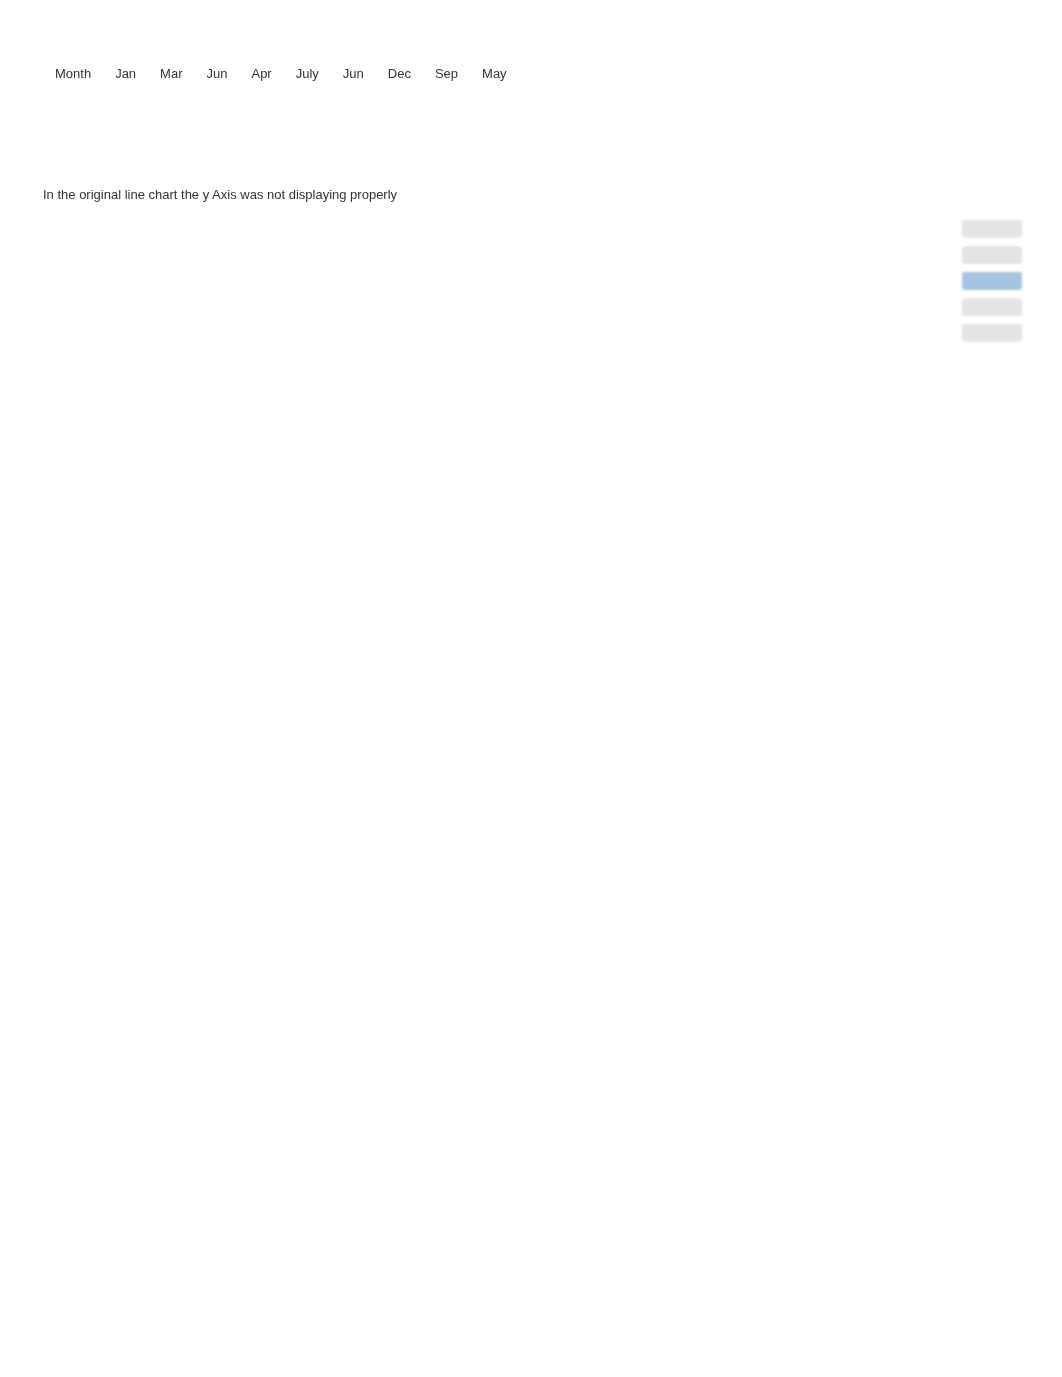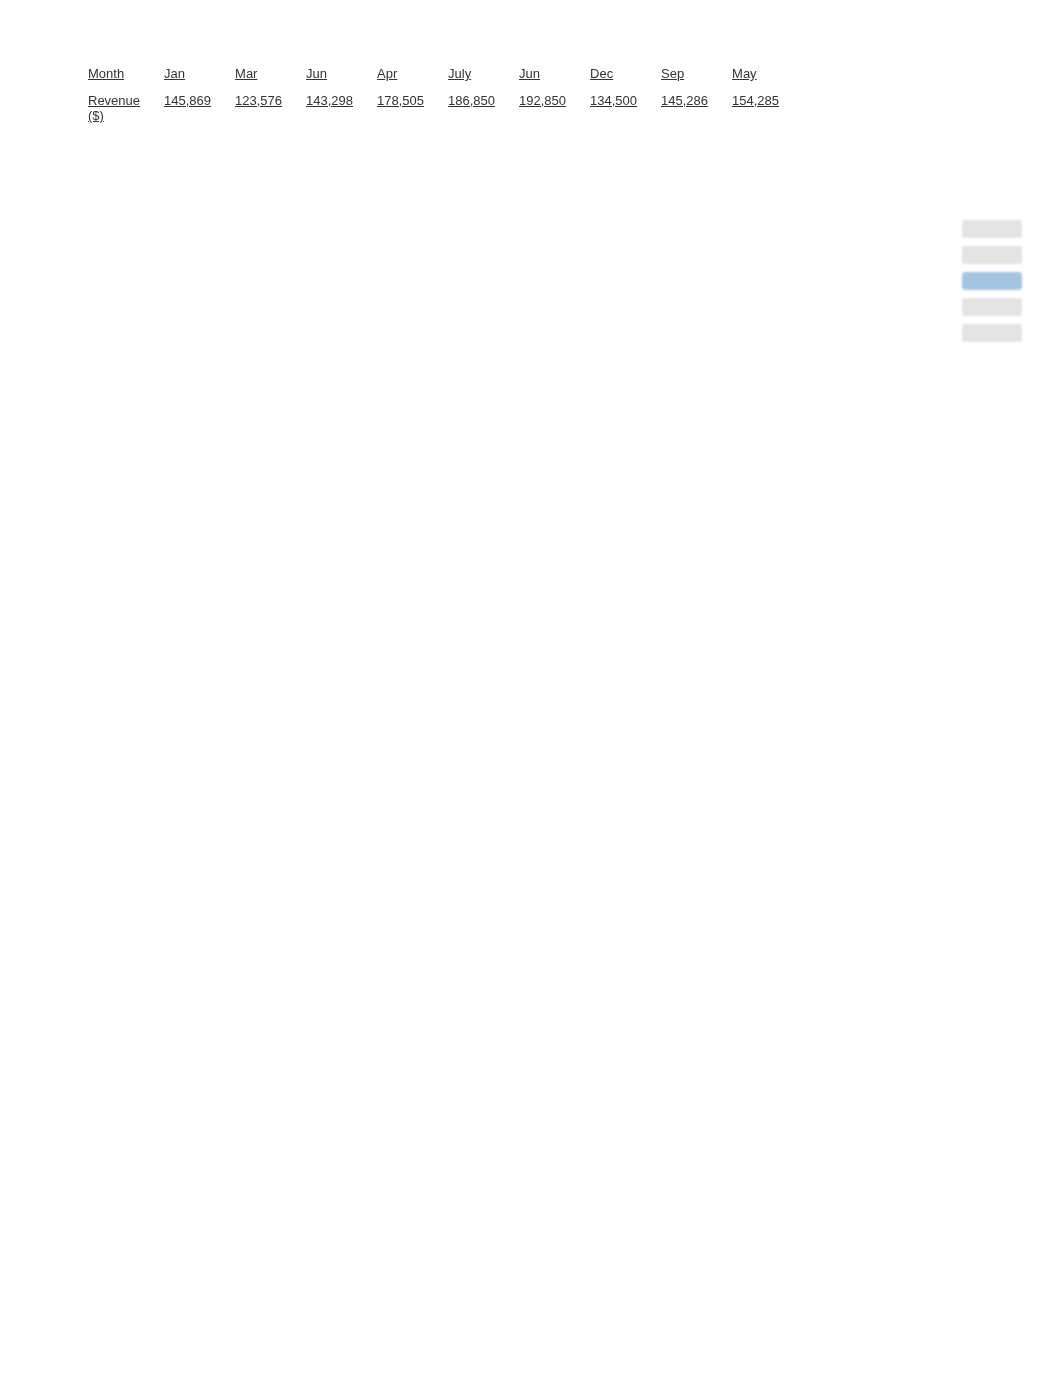--- a/index.html
+++ b/index.html
@@ -12,22 +12,21 @@
       width: 1062px;
       min-height: 1377px;
       background: #ffffff;
       font-family: Arial, sans-serif;
       font-size: 13px;
       color: #333;
       position: relative;
     }
 
     .main-content {
-      padding: 60px 76px;
-      text-decoration: underline;
+      padding: 60px 43px;
     }
 
     .data-table {
       border-collapse: collapse;
       margin-bottom: 40px;
     }
 
     .data-table td {
       padding: 6px 12px;
       vertical-align: top;
@@ -85,36 +84,24 @@
       <td>Jan</td>
       <td>Mar</td>
       <td>Jun</td>
       <td>Apr</td>
       <td>July</td>
       <td>Jun</td>
       <td>Dec</td>
       <td>Sep</td>
       <td>May</td>
     </tr>
-    <tr>
-      <td style="white-space: pre-line;">Revenue
-($)</td>
-      <td>145,869</td>
-      <td>123,576</td>
-      <td>143,298</td>
-      <td>178,505</td>
-      <td>186,850</td>
-      <td>192,850</td>
-      <td>134,500</td>
-      <td>145,286</td>
-      <td>154,285</td>
-    </tr>
   </tbody>
     </table>
 
+  <div class="note-text">In the original line chart the y Axis was not displaying properly</div>
 </div>
 
 <div class="right-thumbnails">
   <div class="thumbnail-bar"></div>
   <div class="thumbnail-bar"></div>
   <div class="thumbnail-bar active"></div>
   <div class="thumbnail-bar"></div>
   <div class="thumbnail-bar"></div>
 </div>
 

